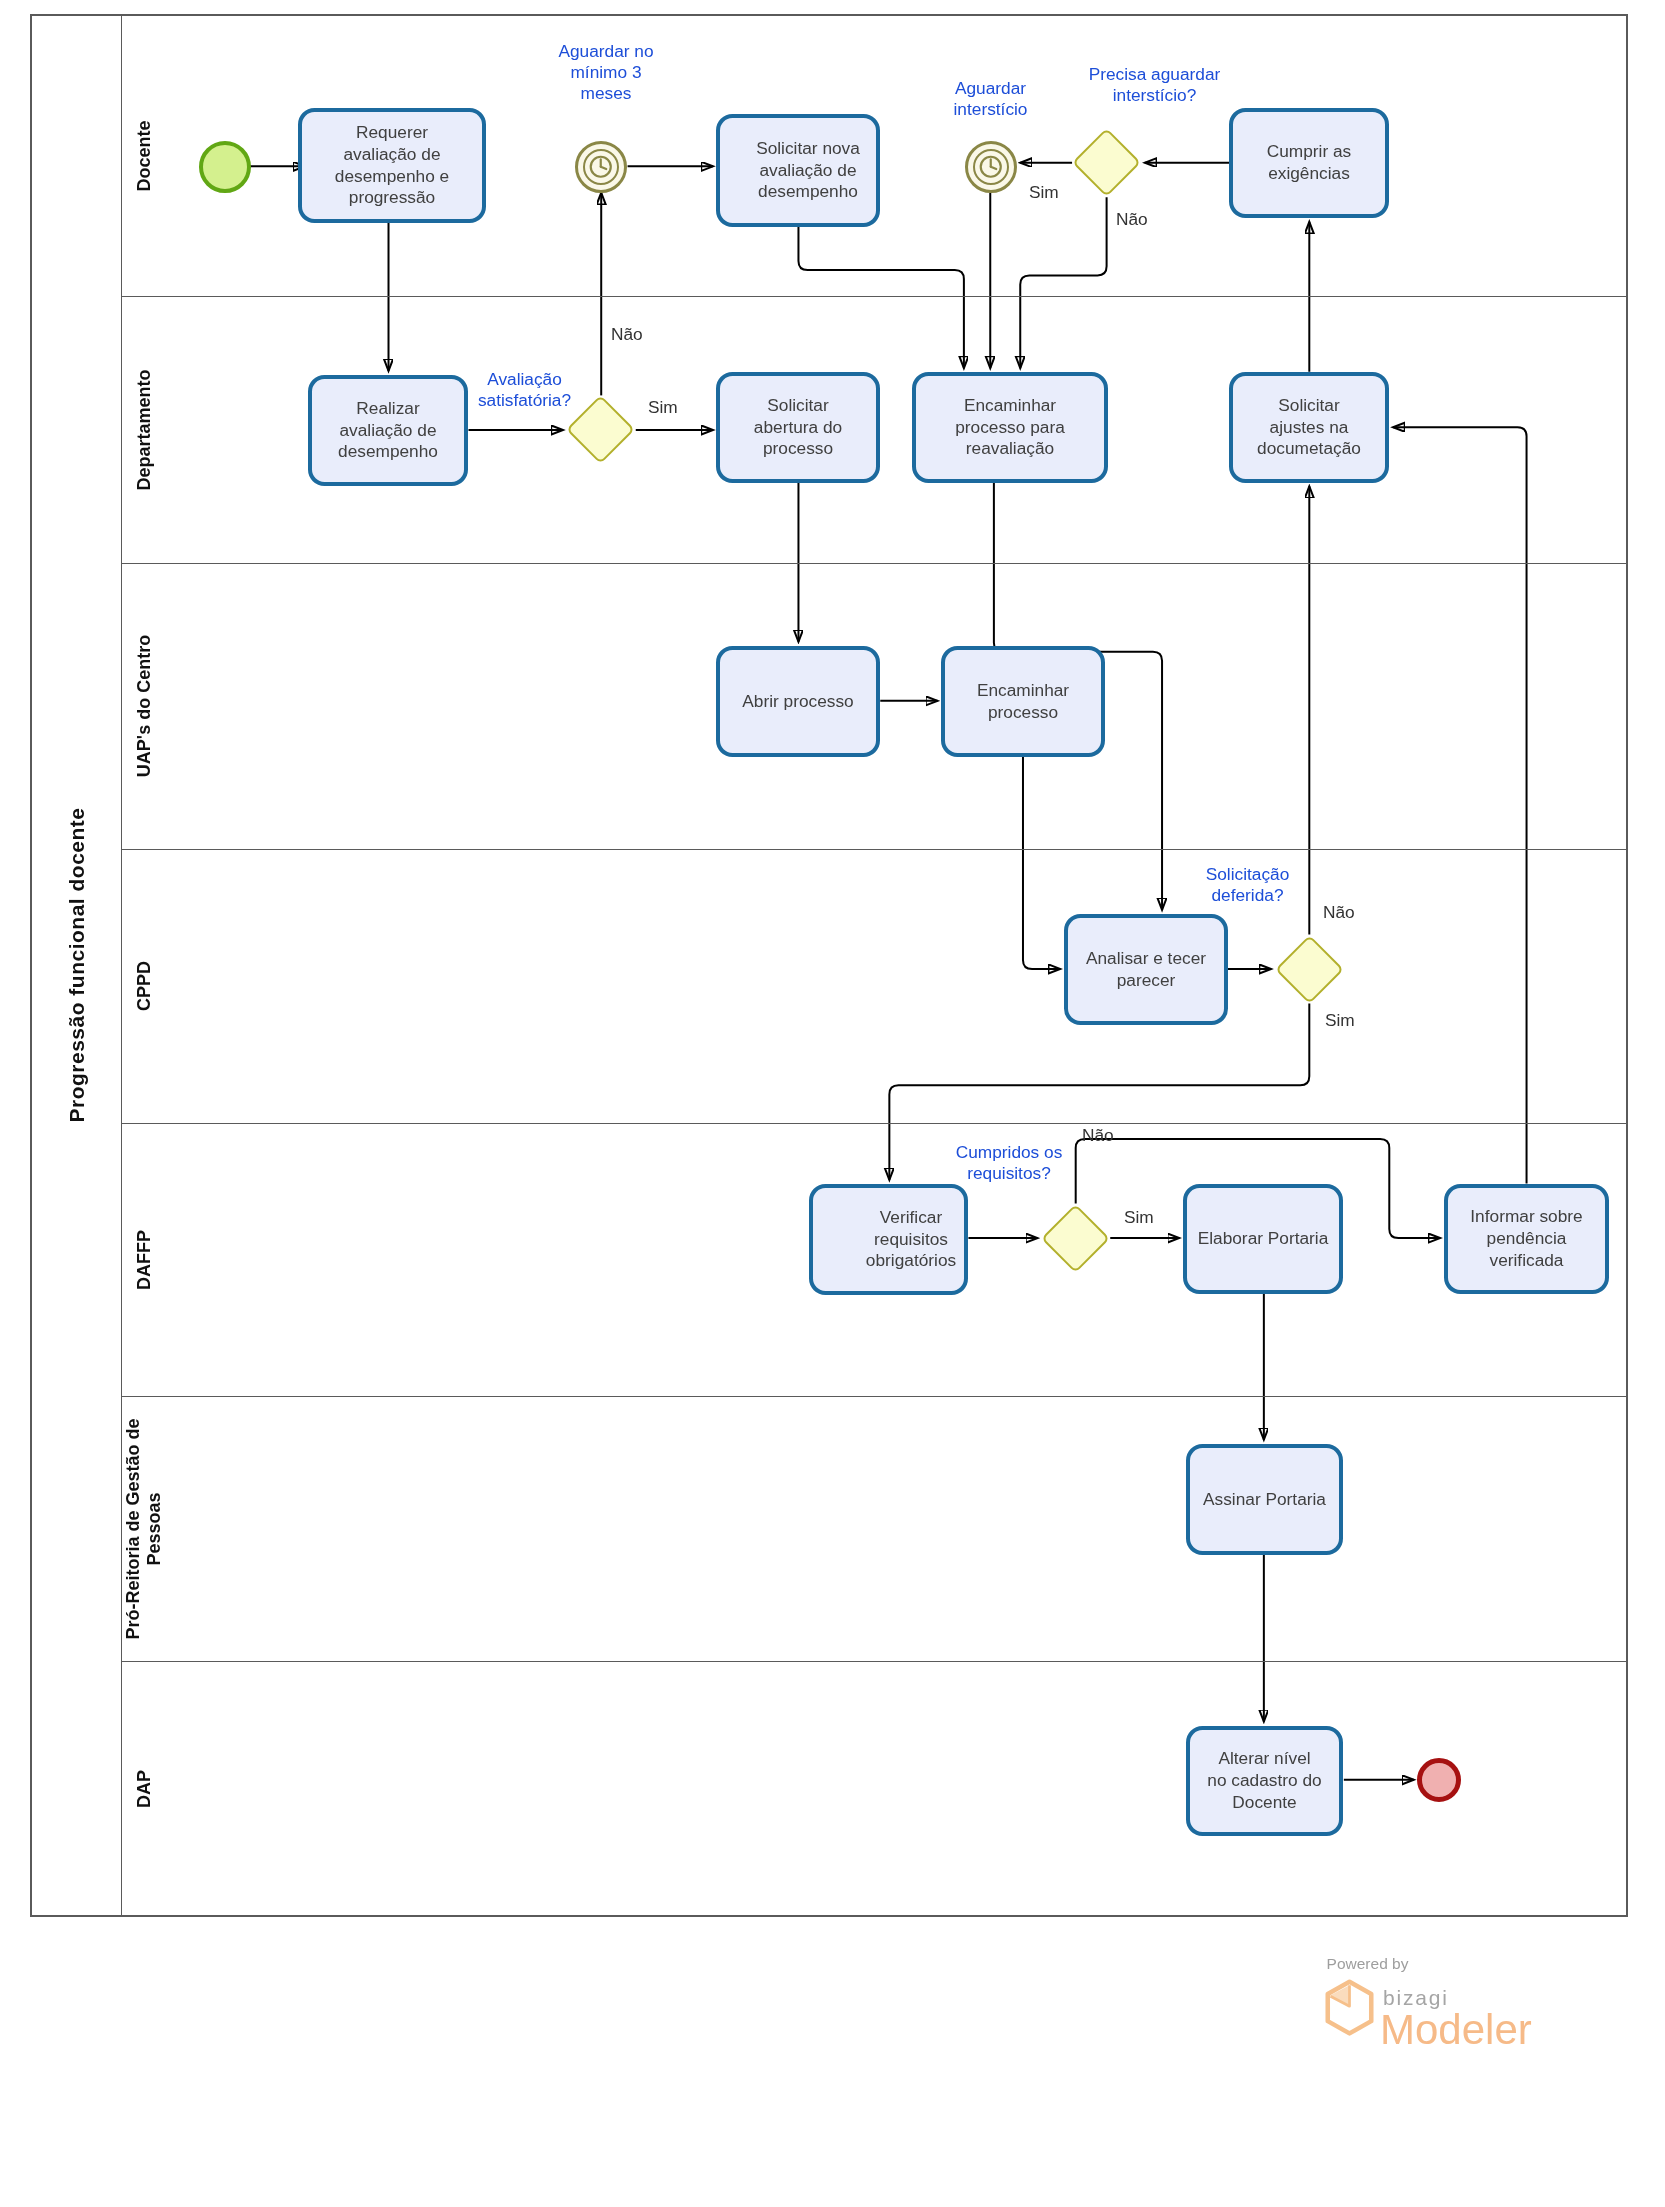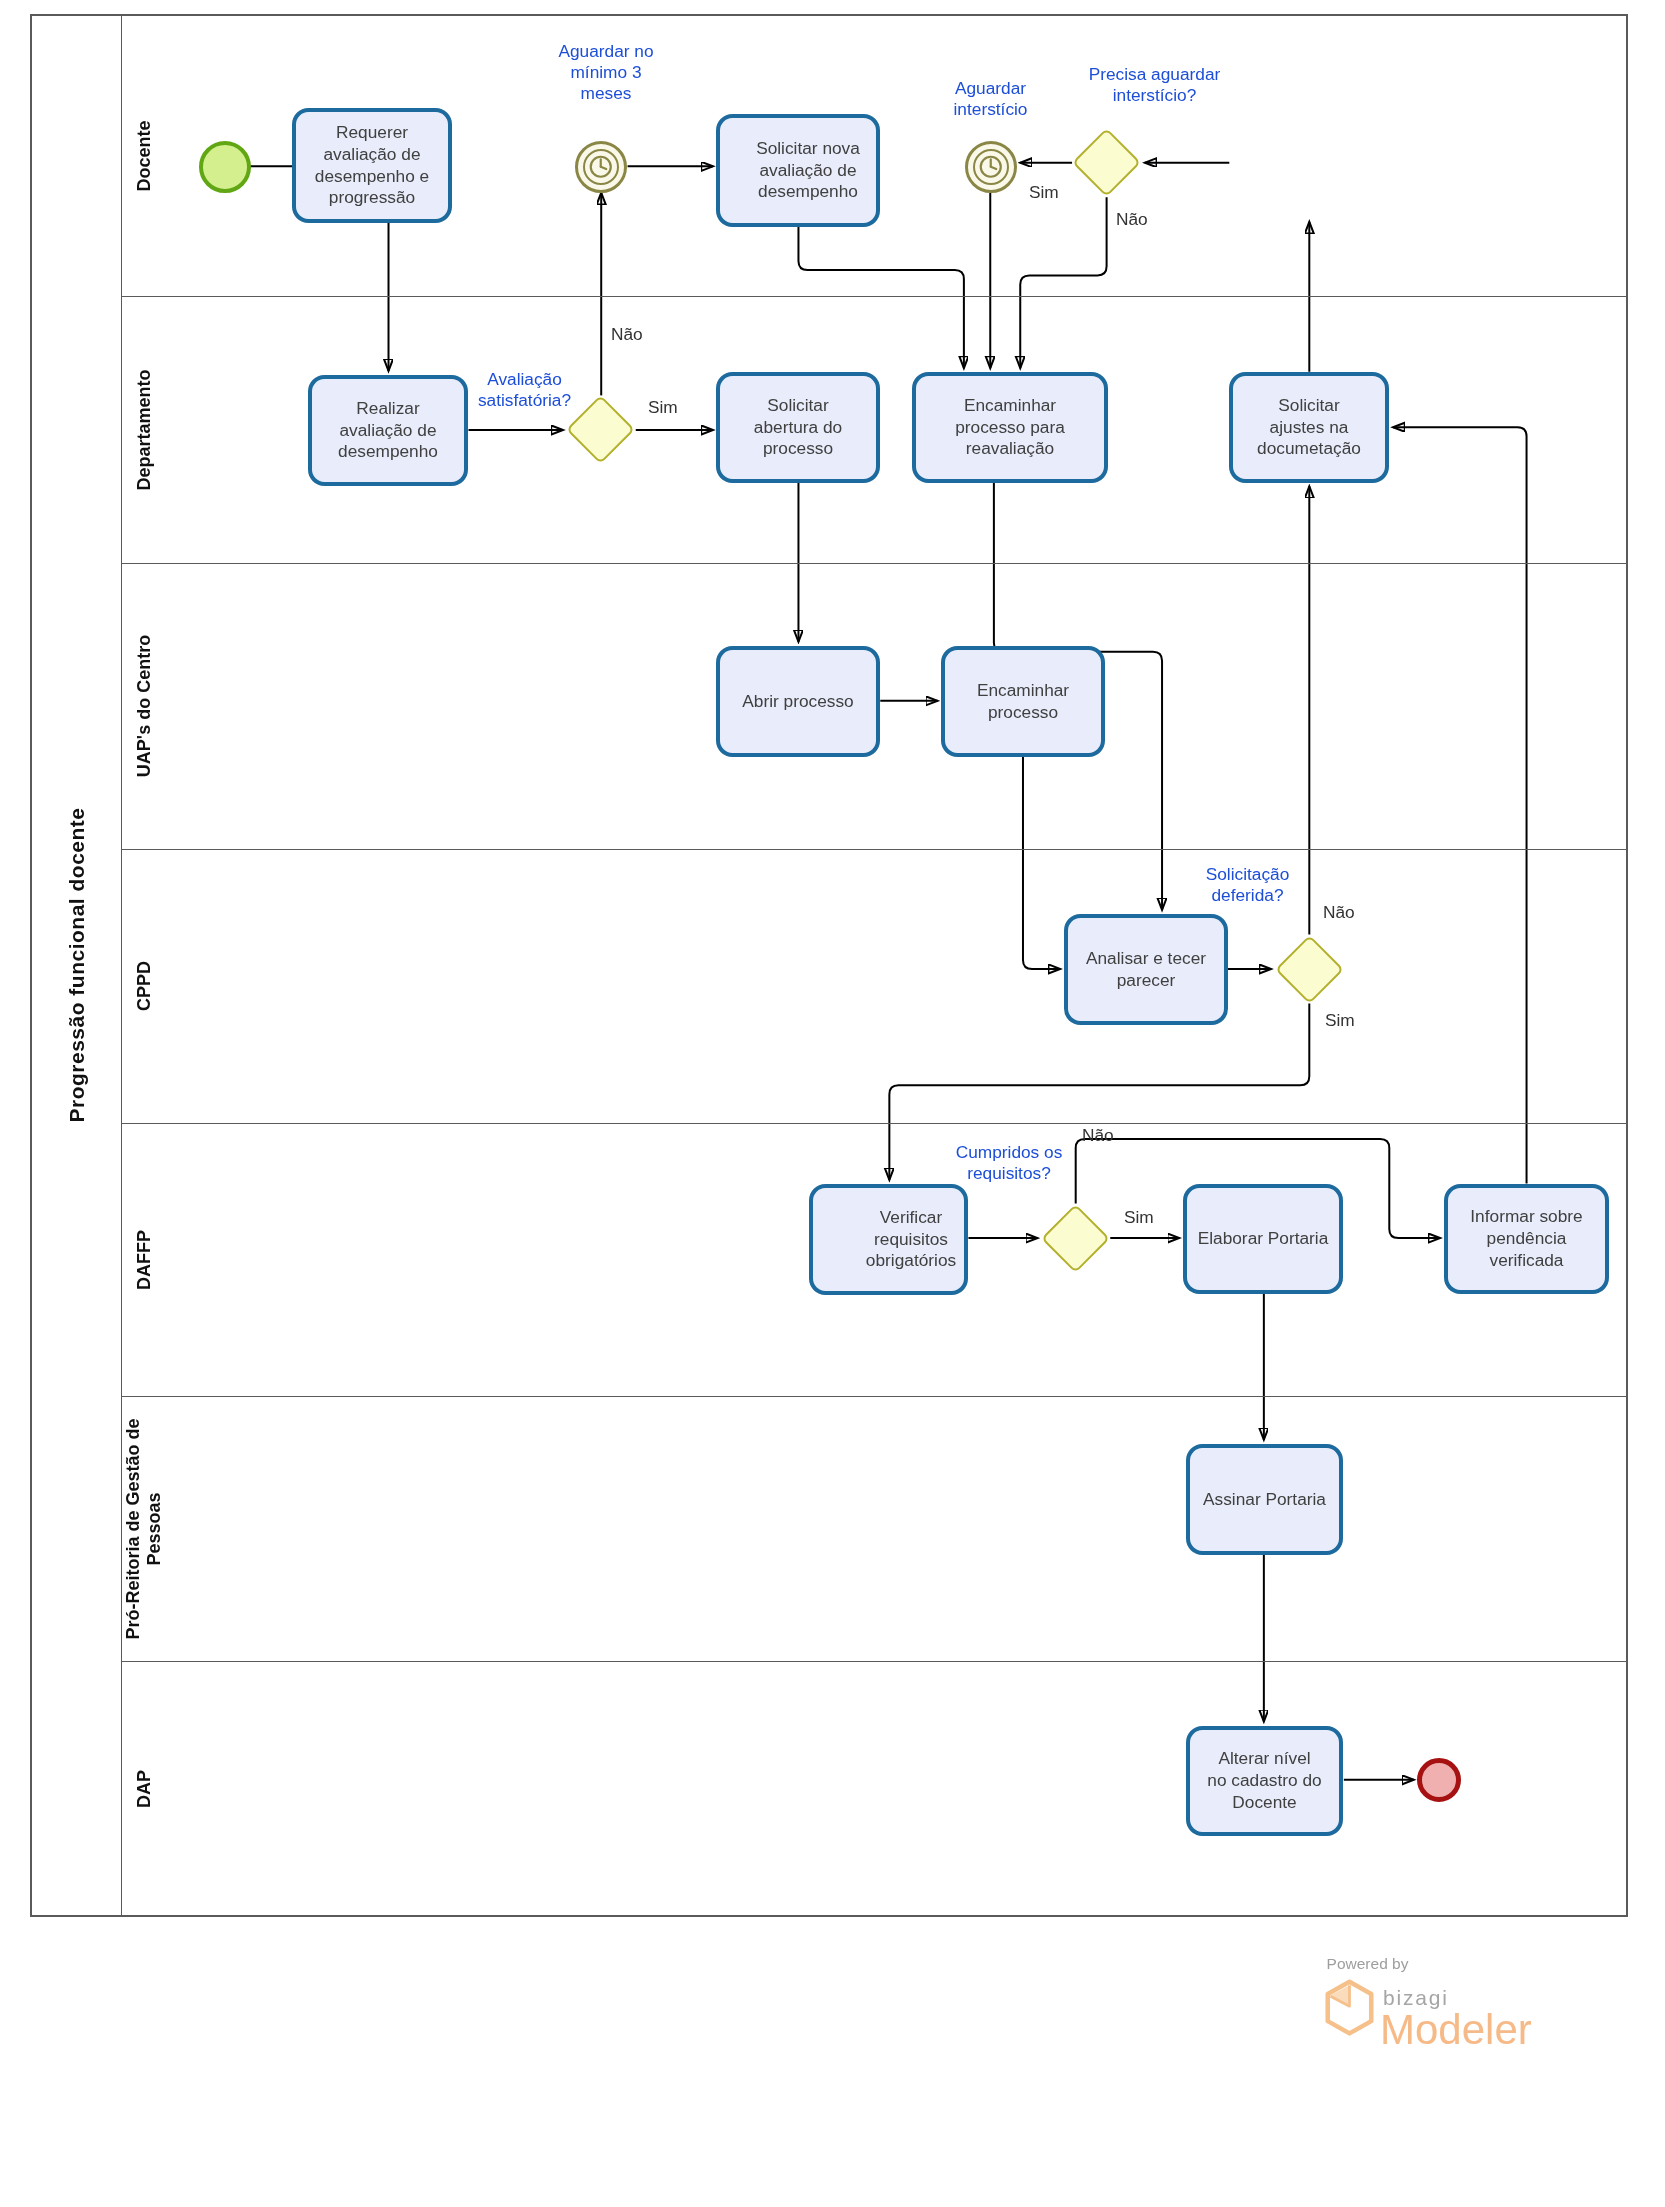--- a/index.html
+++ b/index.html
@@ -147,28 +147,31 @@
   <div class="node-label" style="left:1059px;top:64px;width:191px;">Precisa aguardar interstício?</div>
   <div class="node-label" style="left:461px;top:369px;width:127px;">Avaliação satisfatória?</div>
   <div class="node-label" style="left:1191px;top:864px;width:113px;">Solicitação deferida?</div>
   <div class="node-label" style="left:948px;top:1142px;width:122px;">Cumpridos os requisitos?</div>
 
   <div class="gateway" style="left:1082px;top:138px;"></div>
   <div class="gateway" style="left:576px;top:405px;"></div>
   <div class="gateway" style="left:1285px;top:945px;"></div>
   <div class="gateway" style="left:1051px;top:1214px;"></div>
 
-  <div class="task" style="left:292px;top:108px;width:160px;height:115px;">
+  <div class="task" style="left:298px;top:108px;width:188px;height:115px;">
     <span class="lbl">Requerer avaliação de desempenho e progressão</span>
     </div>
 
   <div class="task" style="left:716px;top:114px;width:164px;height:113px;padding-left:20px;">
     <span class="lbl">Solicitar nova avaliação de desempenho</span>
     </div>
 
+  <div class="task" style="left:1229px;top:108px;width:160px;height:110px;">
+    <span class="lbl">Cumprir as exigências</span>
+    </div>
 
   <div class="task" style="left:308px;top:375px;width:160px;height:111px;">
     <span class="lbl">Realizar avaliação de desempenho</span>
     </div>
 
   <div class="task" style="left:716px;top:372px;width:164px;height:111px;">
     <span class="lbl">Solicitar abertura do processo</span>
     </div>
 
   <div class="task" style="left:912px;top:372px;width:196px;height:111px;">

